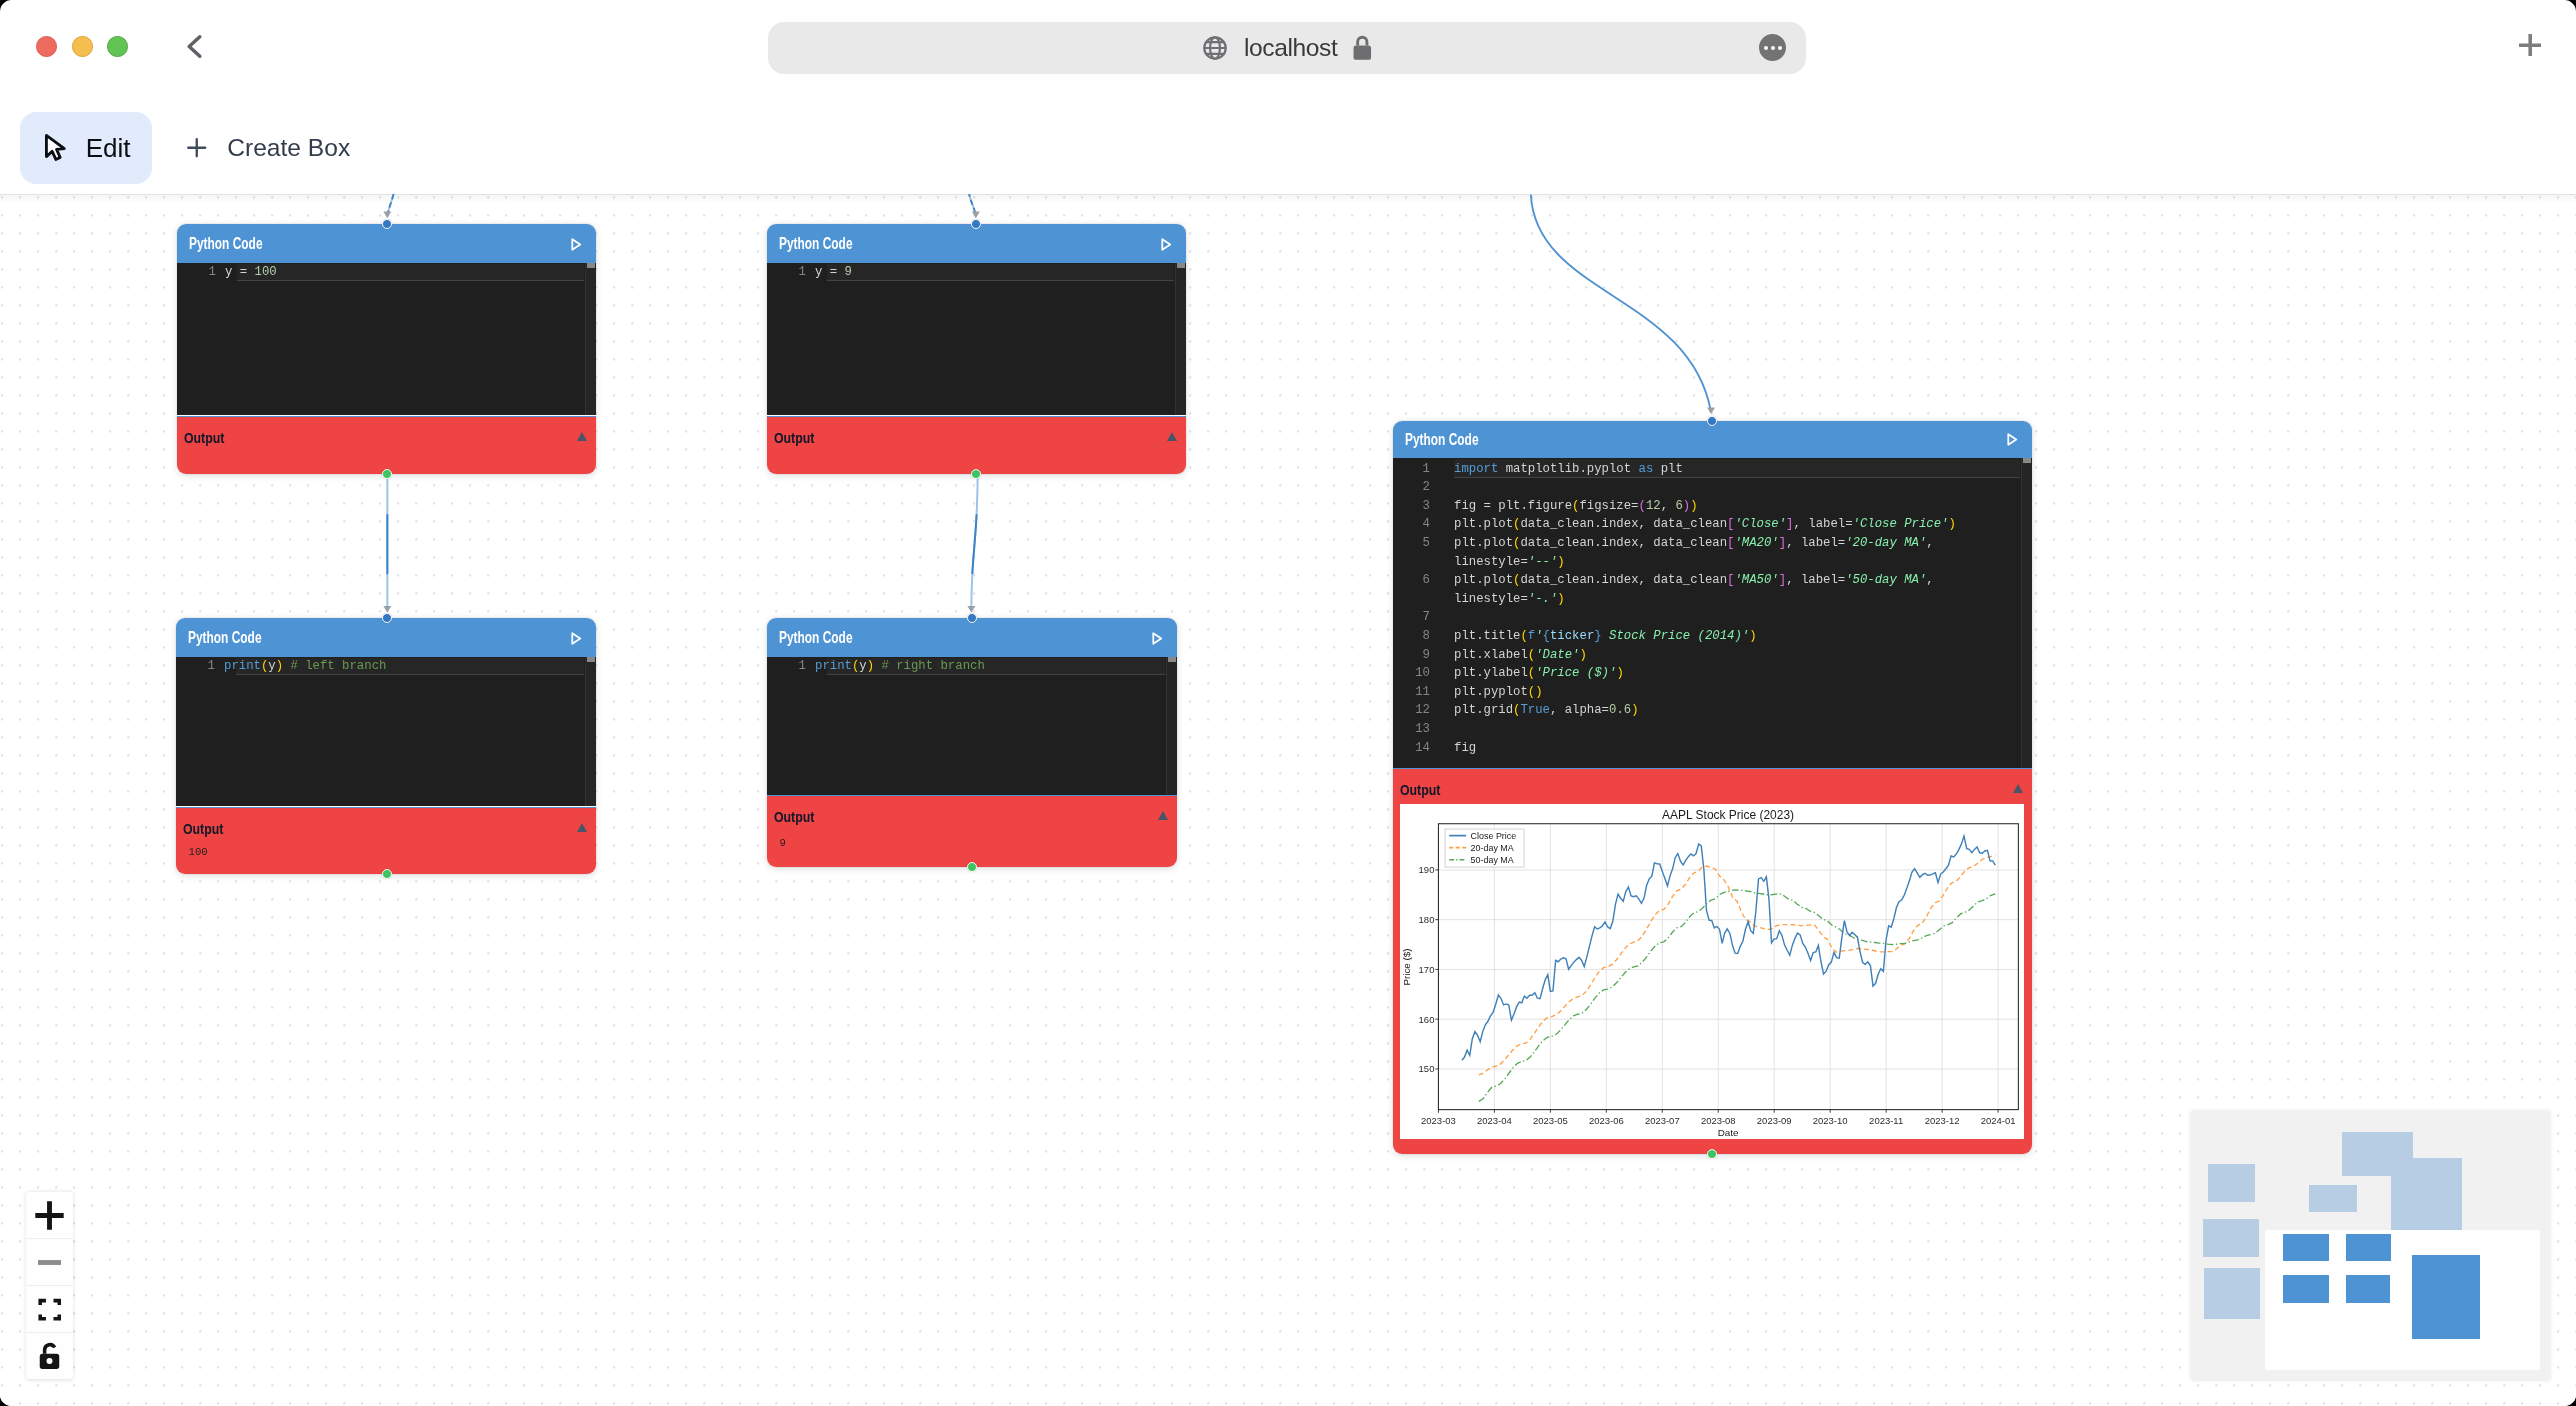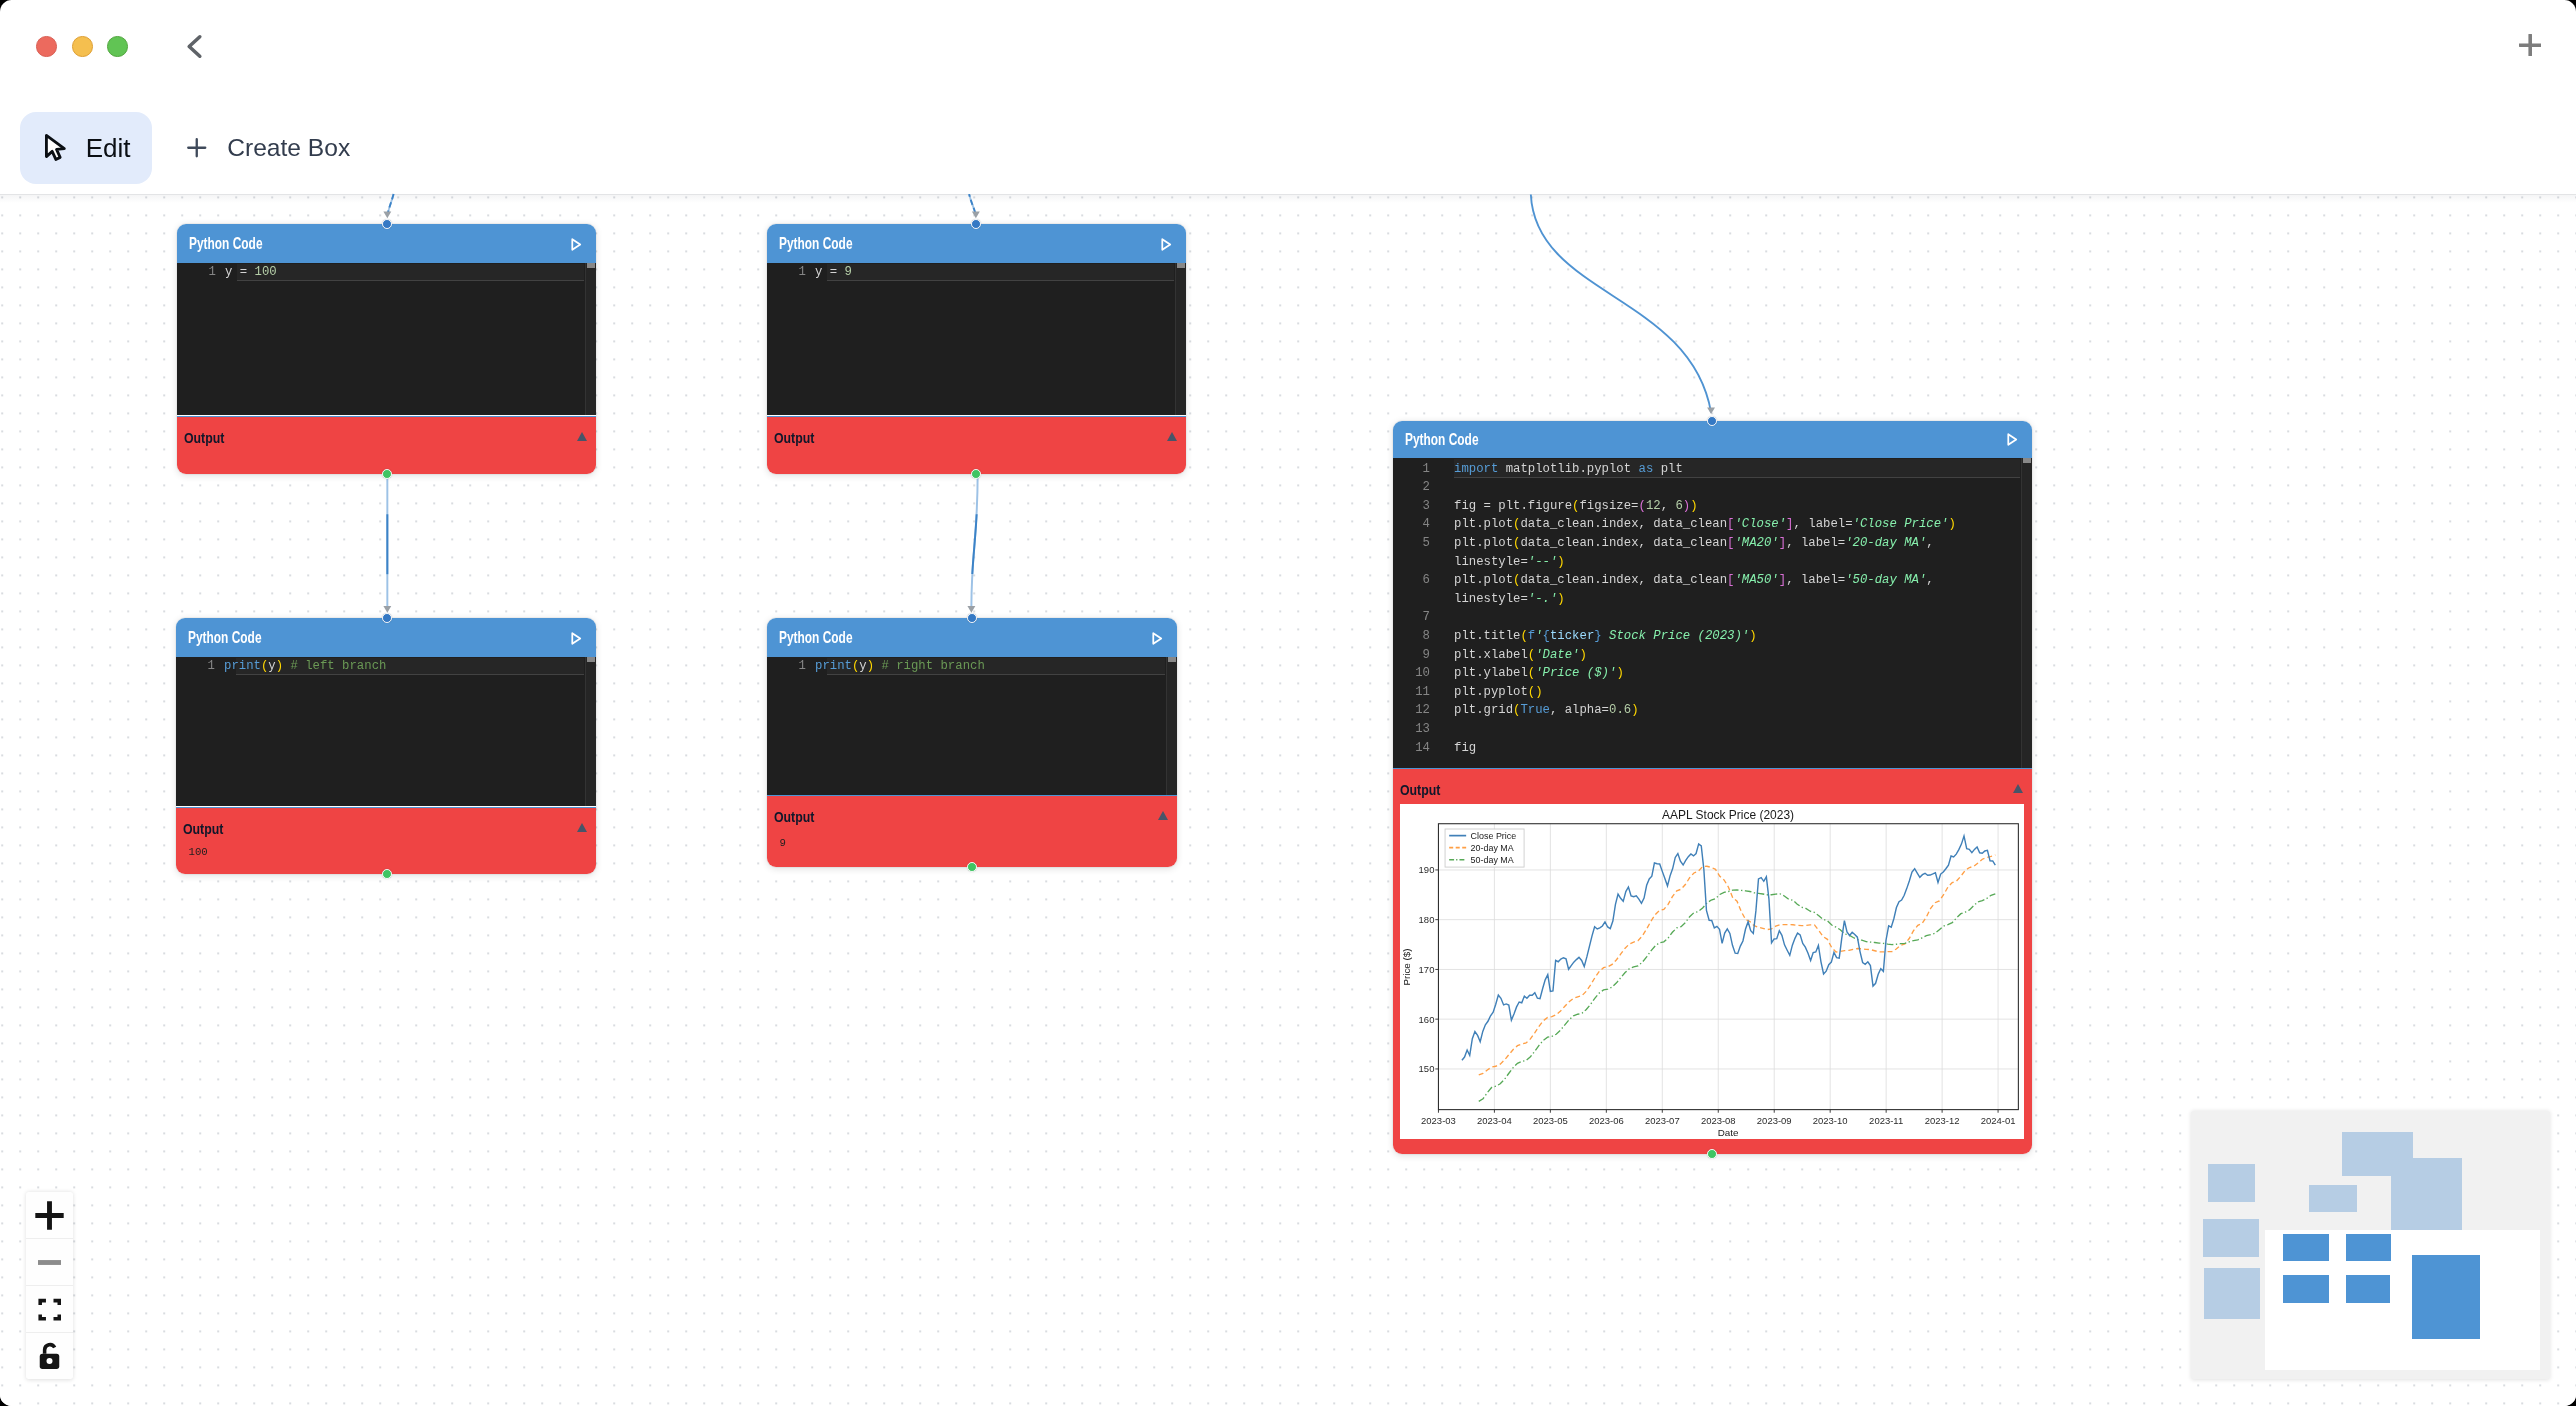--- a/index.html
+++ b/index.html
@@ -64,20 +64,39 @@
 </head>
 <body>
 <div id="win">
 
   <div class="tl" id="tl1"></div>
     <div class="tl" id="tl2"></div>
     <div class="tl" id="tl3"></div>
   <svg id="back" viewBox="0 0 26 28">
       <path d="M19 3 L7 14 L19 25" fill="none" stroke="#5f6368" stroke-width="4" stroke-linecap="round" stroke-linejoin="round"></path>
     </svg>
+  <div id="urlbar">
+    <div id="urlcontent">
+      <svg width="28" height="28" viewBox="0 0 24 24" fill="none" stroke="#707074" stroke-width="1.9">
+          <circle cx="12" cy="12" r="9.2"></circle>
+          <ellipse cx="12" cy="12" rx="4.2" ry="9.2"></ellipse>
+          <path d="M2.8 12 H21.2 M4.1 7 H19.9 M4.1 17 H19.9"></path>
+        </svg>
+      <span style="letter-spacing:-0.4px;">localhost</span>
+      <svg width="20.6" height="28" viewBox="0 0 20 26">
+          <rect x="1.5" y="10.5" width="17" height="14" rx="2.5" fill="#6e6e71"></rect>
+          <path d="M5.5 10.5 V7 a4.5 4.5 0 0 1 9 0 V10.5" fill="none" stroke="#6e6e71" stroke-width="2.8"></path>
+        </svg>
+    </div>
+    <div id="dots3">
+        <i></i>
+        <i></i>
+        <i></i>
+      </div>
+  </div>
   <svg id="plusbtn" width="22.4" height="22.4" viewBox="0 0 25 25">
       <path d="M12.5 1 V24 M1 12.5 H24" stroke="#7d7d7d" stroke-width="4" stroke-linecap="round"></path>
     </svg>
 
   <div id="editbtn">
     <svg width="27" height="31" viewBox="0 0 20 23" fill="#fff" stroke="#0b0f14" stroke-width="2.1" stroke-linejoin="round">
         <path d="M4 1.8 L4 17.5 L8.3 13.6 L11 19.6 L14.2 18.1 L11.5 12.2 L17.3 11.6 Z"></path>
       </svg>
     <span>Edit</span>
   </div>
@@ -208,21 +227,21 @@
       <div class="bigrows" style="padding-top:1.3px;">
       <div class="crow"><span class="lnum b">1</span><span class="ctext b"><span class="kw">import</span><span class="pl"> matplotlib.pyplot </span><span class="kw">as</span><span class="pl"> plt</span></span></div>
       <div class="crow"><span class="lnum b">2</span><span class="ctext b"></span></div>
       <div class="crow"><span class="lnum b">3</span><span class="ctext b"><span class="pl">fig = plt.figure</span><span class="p1">(</span><span class="pl">figsize=</span><span class="p2">(</span><span class="num">12</span><span class="pl">, </span><span class="num">6</span><span class="p2">)</span><span class="p1">)</span></span></div>
       <div class="crow"><span class="lnum b">4</span><span class="ctext b"><span class="pl">plt.plot</span><span class="p1">(</span><span class="pl">data_clean.index, data_clean</span><span class="p2">[</span><span class="str">'Close'</span><span class="p2">]</span><span class="pl">, label=</span><span class="str">'Close Price'</span><span class="p1">)</span></span></div>
       <div class="crow"><span class="lnum b">5</span><span class="ctext b"><span class="pl">plt.plot</span><span class="p1">(</span><span class="pl">data_clean.index, data_clean</span><span class="p2">[</span><span class="str">'MA20'</span><span class="p2">]</span><span class="pl">, label=</span><span class="str">'20-day MA'</span><span class="pl">,</span></span></div>
       <div class="crow"><span class="lnum b"></span><span class="ctext b"><span class="pl">linestyle=</span><span class="str">'--'</span><span class="p1">)</span></span></div>
       <div class="crow"><span class="lnum b">6</span><span class="ctext b"><span class="pl">plt.plot</span><span class="p1">(</span><span class="pl">data_clean.index, data_clean</span><span class="p2">[</span><span class="str">'MA50'</span><span class="p2">]</span><span class="pl">, label=</span><span class="str">'50-day MA'</span><span class="pl">,</span></span></div>
       <div class="crow"><span class="lnum b"></span><span class="ctext b"><span class="pl">linestyle=</span><span class="str">'-.'</span><span class="p1">)</span></span></div>
       <div class="crow"><span class="lnum b">7</span><span class="ctext b"></span></div>
-      <div class="crow"><span class="lnum b">8</span><span class="ctext b"><span class="pl">plt.title</span><span class="p1">(</span><span class="kw">f</span><span class="str">'</span><span class="kw">{</span><span class="vn">ticker</span><span class="kw">}</span><span class="str"> Stock Price (2023)'</span><span class="p1">)</span></span></div>
+      <div class="crow"><span class="lnum b">8</span><span class="ctext b"><span class="pl">plt.title</span><span class="p1">(</span><span class="kw">f</span><span class="str">'</span><span class="kw">{</span><span class="vn">ticker</span><span class="kw">}</span><span class="str"> Stock Price (2014)'</span><span class="p1">)</span></span></div>
       <div class="crow"><span class="lnum b">9</span><span class="ctext b"><span class="pl">plt.xlabel</span><span class="p1">(</span><span class="str">'Date'</span><span class="p1">)</span></span></div>
       <div class="crow"><span class="lnum b">10</span><span class="ctext b"><span class="pl">plt.ylabel</span><span class="p1">(</span><span class="str">'Price ($)'</span><span class="p1">)</span></span></div>
       <div class="crow"><span class="lnum b">11</span><span class="ctext b"><span class="pl">plt.pyplot</span><span class="p1">()</span></span></div>
       <div class="crow"><span class="lnum b">12</span><span class="ctext b"><span class="pl">plt.grid</span><span class="p1">(</span><span class="kw">True</span><span class="pl">, alpha=</span><span class="num">0.6</span><span class="p1">)</span></span></div>
       <div class="crow"><span class="lnum b">13</span><span class="ctext b"></span></div>
       <div class="crow"><span class="lnum b">14</span><span class="ctext b"><span class="pl">fig</span></span></div>
       </div>
       <div class="sb">
           <i></i>
         </div>

